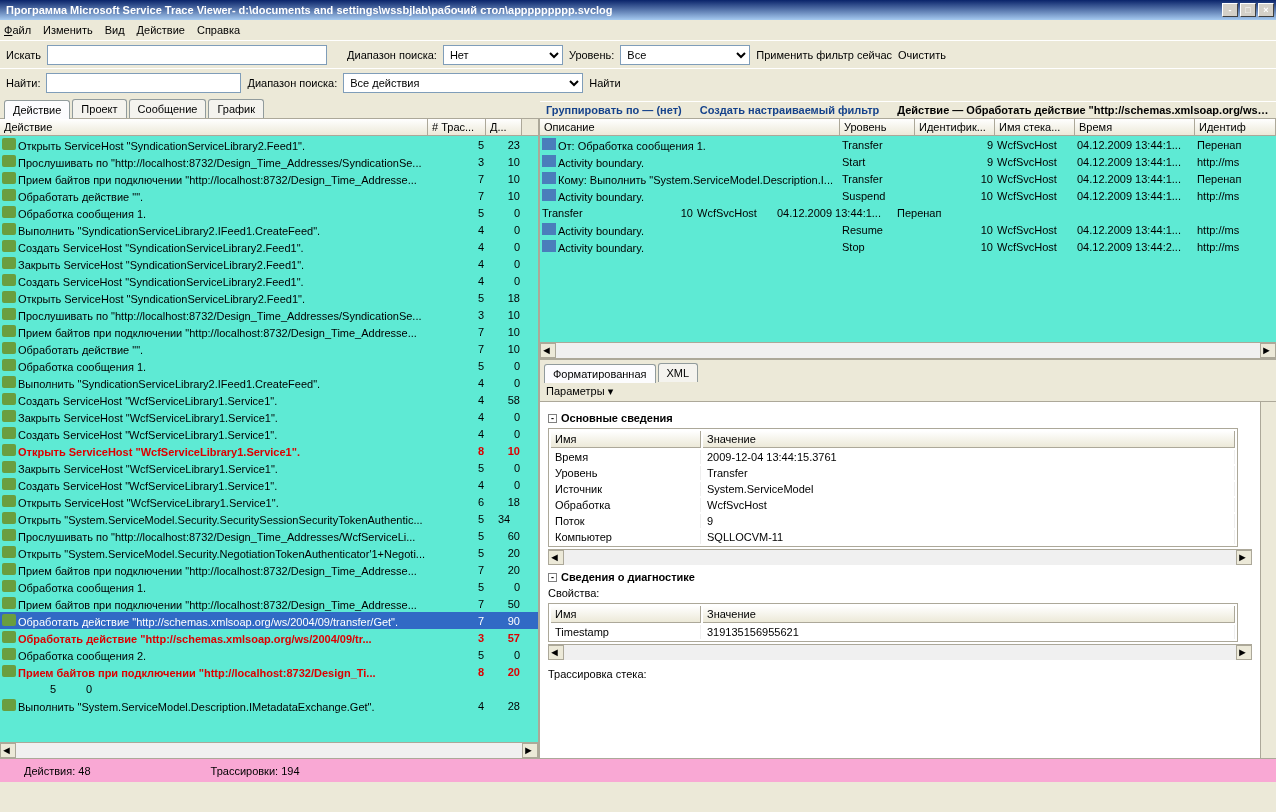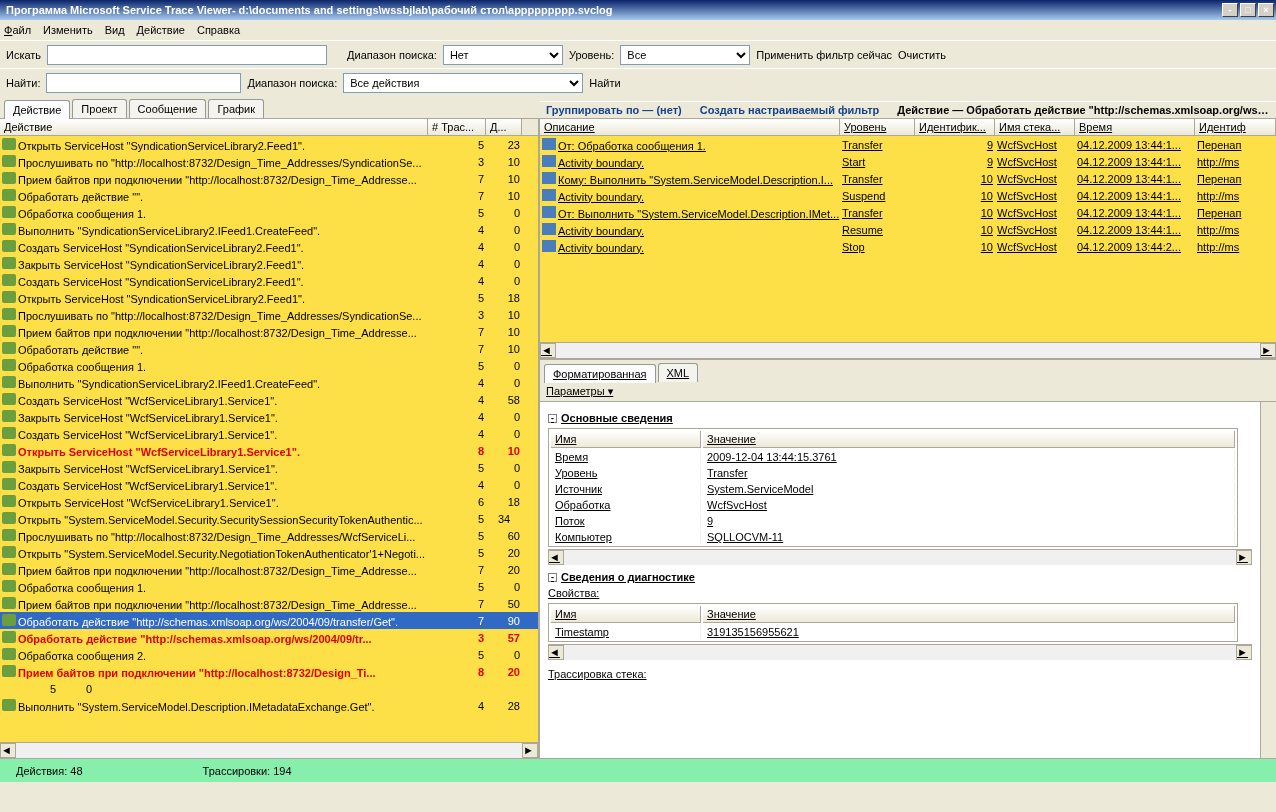--- a/index.html
+++ b/index.html
@@ -13,45 +13,45 @@
 .toolbar{background:#ece9d8;height:28px;display:flex;align-items:center;padding:2px 6px;gap:6px;border-top:1px solid #fff;}
 .toolbar input,.toolbar select{border:1px solid #7f9db9;height:20px;padding:0 2px;background:#fff;}
 .lbl{white-space:nowrap;}
 .tabs{display:flex;align-items:flex-end;height:22px;padding:0 4px;gap:2px;}
 .tab{border:1px solid #919b9c;border-bottom:none;background:#f4f3ee;padding:3px 8px;border-radius:3px 3px 0 0;cursor:default;}
 .tab.active{background:#fcfcfe;position:relative;top:1px;}
 .cbar{display:flex;align-items:center;padding:2px 6px;gap:18px;border-top:1px solid #fff;}
 .cbar span{color:#15428b;cursor:pointer;font-weight:bold;}
 .split{display:flex;height:640px;}
 .left{width:540px;display:flex;flex-direction:column;border-right:2px solid #aca899;}
-.right{flex:1;display:flex;flex-direction:column;text-decoration:underline;}
+.right{flex:1;display:flex;flex-direction:column;}
 .grid-h{display:flex;background:#ece9d8;border-bottom:1px solid #aca899;border-top:1px solid #aca899;}
 .gh{border-right:1px solid #aca899;padding:2px 4px;background:linear-gradient(#fff,#ece9d8);overflow:hidden;white-space:nowrap;}
-.grid-body{flex:1;overflow:auto;background:#fde047;}
+.grid-body{flex:1;overflow:auto;background:#5eead4;}
 .row{display:flex;align-items:center;height:17px;white-space:nowrap;}
 .row.sel{background:#316ac5;color:#fff;}
 .row.err{color:#d00;font-weight:bold;}
 .cell{overflow:hidden;padding:0 2px;}
 .ic{width:14px;height:12px;display:inline-block;margin-right:2px;}
 .ic-act{background:#6a9e3f;border-radius:2px;}
 .ic-tr{background:#4a7ebb;}
 .sb{height:16px;background:#ece9d8;border-top:1px solid #aca899;display:flex;}
 .sb-btn{width:16px;border:1px solid #aca899;background:#ece9d8;}
 .sb-track{flex:1;background:#f0f0f0;}
 .right-top{height:240px;display:flex;flex-direction:column;}
 .right-bot{flex:1;display:flex;flex-direction:column;border-top:2px solid #aca899;}
 .detail-area{flex:1;overflow:auto;background:#fff;padding:4px 8px;}
 .sect{margin:6px 0;}
 .sect-h{font-weight:bold;display:flex;align-items:center;gap:4px;margin-bottom:4px;}
 .minus{width:9px;height:9px;border:1px solid #808080;display:inline-flex;align-items:center;justify-content:center;font-size:9px;line-height:1;}
 .dtbl{border:1px solid #aca899;width:98%;}
 .dtbl th{background:linear-gradient(#fff,#ece9d8);border-right:1px solid #aca899;border-bottom:1px solid #aca899;text-align:left;padding:2px 4px;font-weight:normal;}
 .dtbl td{padding:1px 4px;border-right:1px solid #eee;}
 .params{background:#ece9d8;padding:3px 6px;border-bottom:1px solid #aca899;}
-.status{height:24px;background:#86efac;display:flex;align-items:center;padding:0 16px;gap:120px;border-top:1px solid #aca899;}
+.status{height:24px;background:#f9a8d4;display:flex;align-items:center;padding:0 24px;gap:120px;border-top:1px solid #aca899;}
 .scroll-v{width:16px;background:#ece9d8;border-left:1px solid #aca899;}
 </style>
 </head>
 <body>
 
 <div class="titlebar">
   <span class="t">Программа Microsoft Service Trace Viewer- d:\documents and settings\wssbjlab\рабочий стол\appppppppp.svclog</span>
   <div class="tbtn">-</div>
   <div class="tbtn">□</div>
   <div class="tbtn">×</div>
@@ -321,21 +321,20 @@
           </div>
           <div class="row">
             <div class="cell" style="width:300px"><span class="ic ic-tr"></span>Activity boundary.</div>
             <div class="cell" style="width:75px">Suspend</div>
             <div class="cell" style="width:80px;text-align:right">10</div>
             <div class="cell" style="width:80px">WcfSvcHost</div>
             <div class="cell" style="width:120px">04.12.2009 13:44:1...</div>
             <div class="cell" style="flex:1">http://ms</div>
           </div>
           <div class="row">
-            <div class="cell" style="width:300px"><span class="ic ic-tr"></span>От: Выполнить "System.ServiceModel.Description.IMet...</div>
             <div class="cell" style="width:75px">Transfer</div>
             <div class="cell" style="width:80px;text-align:right">10</div>
             <div class="cell" style="width:80px">WcfSvcHost</div>
             <div class="cell" style="width:120px">04.12.2009 13:44:1...</div>
             <div class="cell" style="flex:1">Перенап</div>
           </div>
           <div class="row">
             <div class="cell" style="width:300px"><span class="ic ic-tr"></span>Activity boundary.</div>
             <div class="cell" style="width:75px">Resume</div>
             <div class="cell" style="width:80px;text-align:right">10</div>

